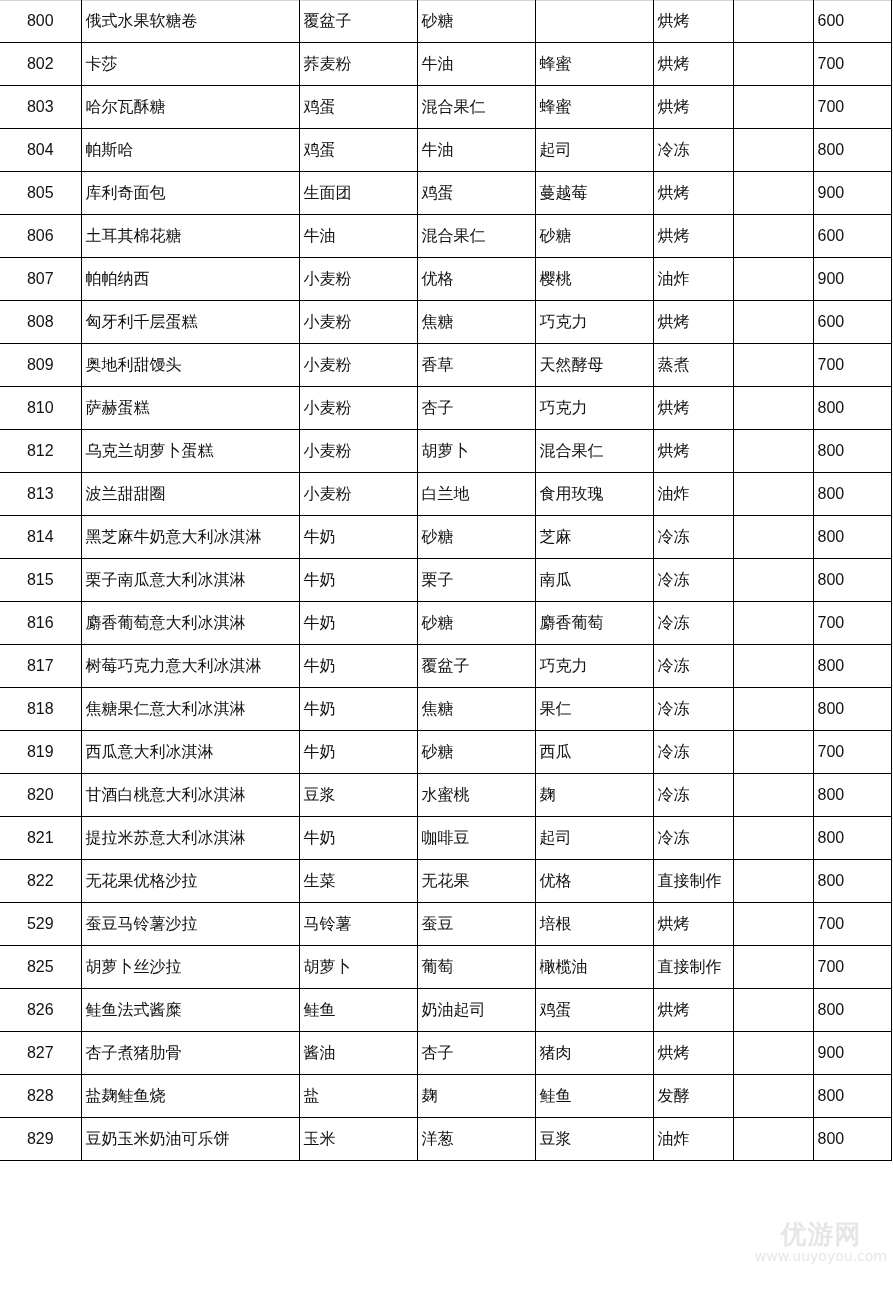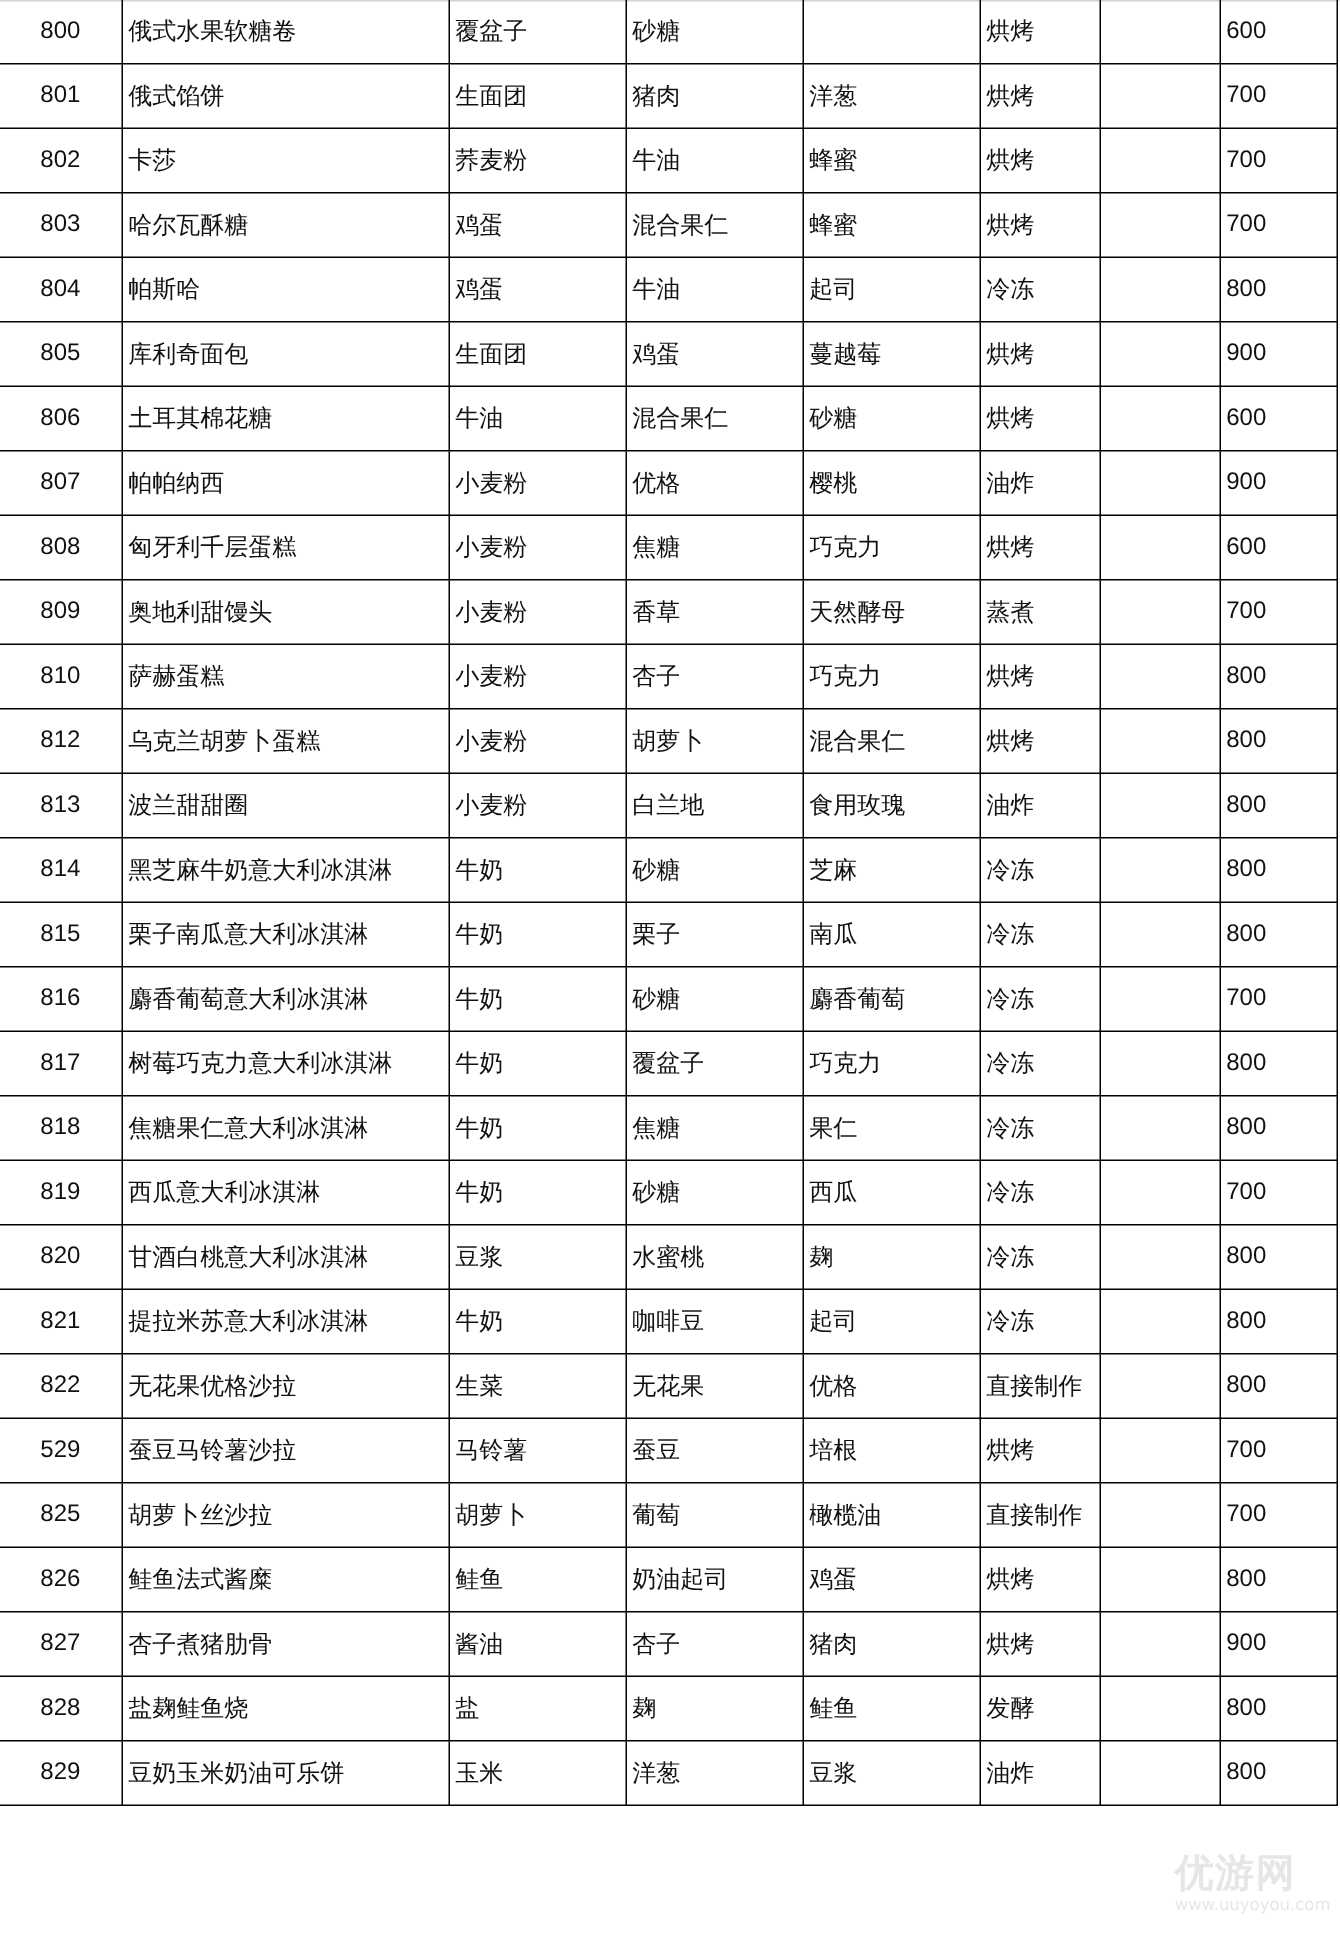--- a/index.html
+++ b/index.html
@@ -48,32 +48,32 @@
       font-family: "Liberation Sans", sans-serif;
     }
     table.recipes td.c-price {
       font-family: "Liberation Sans", sans-serif;
       padding-left: 4px;
       margin-top: 28px;
     }
     .watermark {
       position: absolute;
       right: 6px;
-      bottom: 16px;
+      bottom: 28px;
       font-size: 26px;
       font-weight: bold;
       color: rgba(200,200,200,0.45);
       letter-spacing: 1px;
-      text-align: left;
+      text-align: center;
       line-height: 1;
       pointer-events: none;
     }
     .watermark .wm-url {
       display: block;
-      font-size: 11px;
+      font-size: 14px;
       font-weight: normal;
       letter-spacing: 0;
       margin-top: 2px;
     }
   </style>
 </head>
 <body>
 
 <div class="top-edge"></div>
 
@@ -93,30 +93,20 @@
         <td class="c-id">800</td>
         <td class="c-name">俄式水果软糖卷</td>
         <td class="c-ing">覆盆子</td>
         <td class="c-ing">砂糖</td>
         <td class="c-ing"></td>
         <td class="c-method">烘烤</td>
         <td class="c-blank"></td>
         <td class="c-price">600</td>
       </tr>
       <tr>
-        <td class="c-id">801</td>
-        <td class="c-name">俄式馅饼</td>
-        <td class="c-ing">生面团</td>
-        <td class="c-ing">猪肉</td>
-        <td class="c-ing">洋葱</td>
-        <td class="c-method">烘烤</td>
-        <td class="c-blank"></td>
-        <td class="c-price">700</td>
-      </tr>
-      <tr>
         <td class="c-id">802</td>
         <td class="c-name">卡莎</td>
         <td class="c-ing">荞麦粉</td>
         <td class="c-ing">牛油</td>
         <td class="c-ing">蜂蜜</td>
         <td class="c-method">烘烤</td>
         <td class="c-blank"></td>
         <td class="c-price">700</td>
       </tr>
       <tr>

